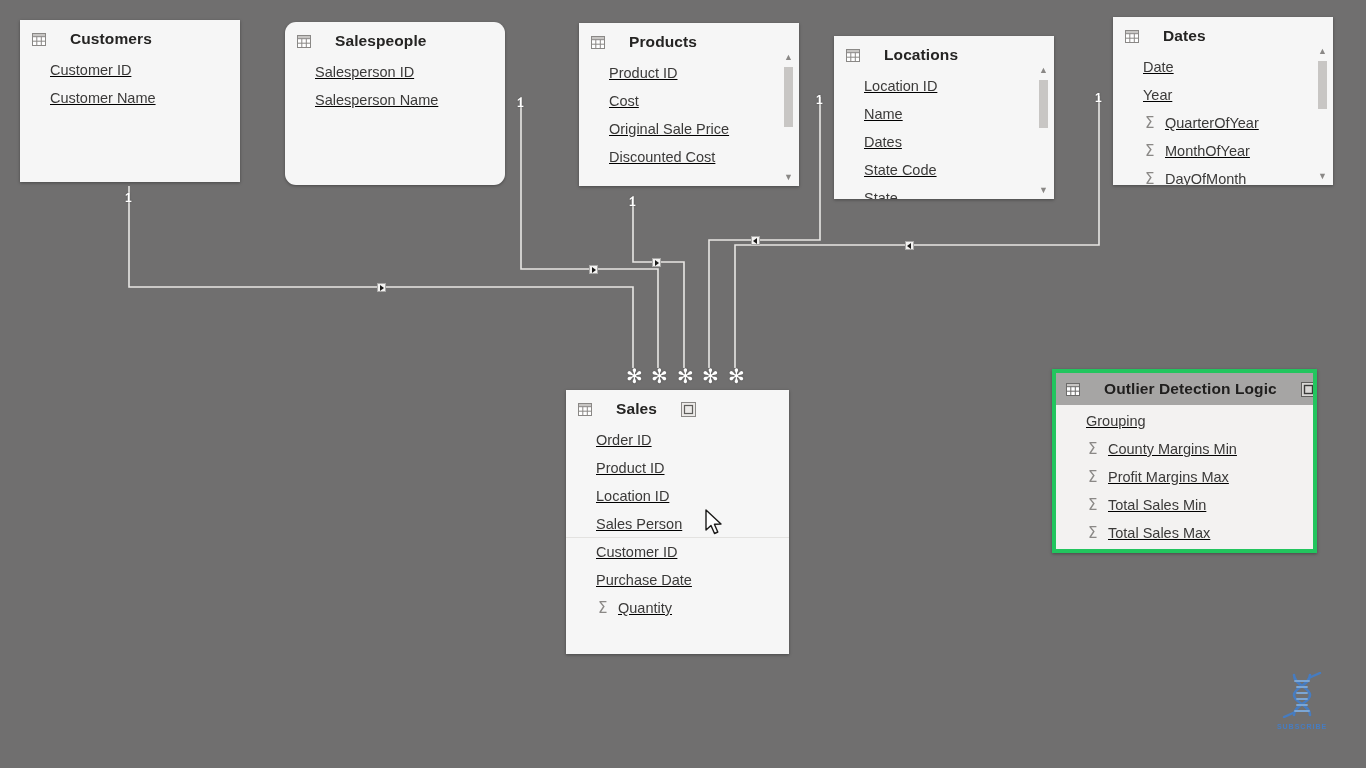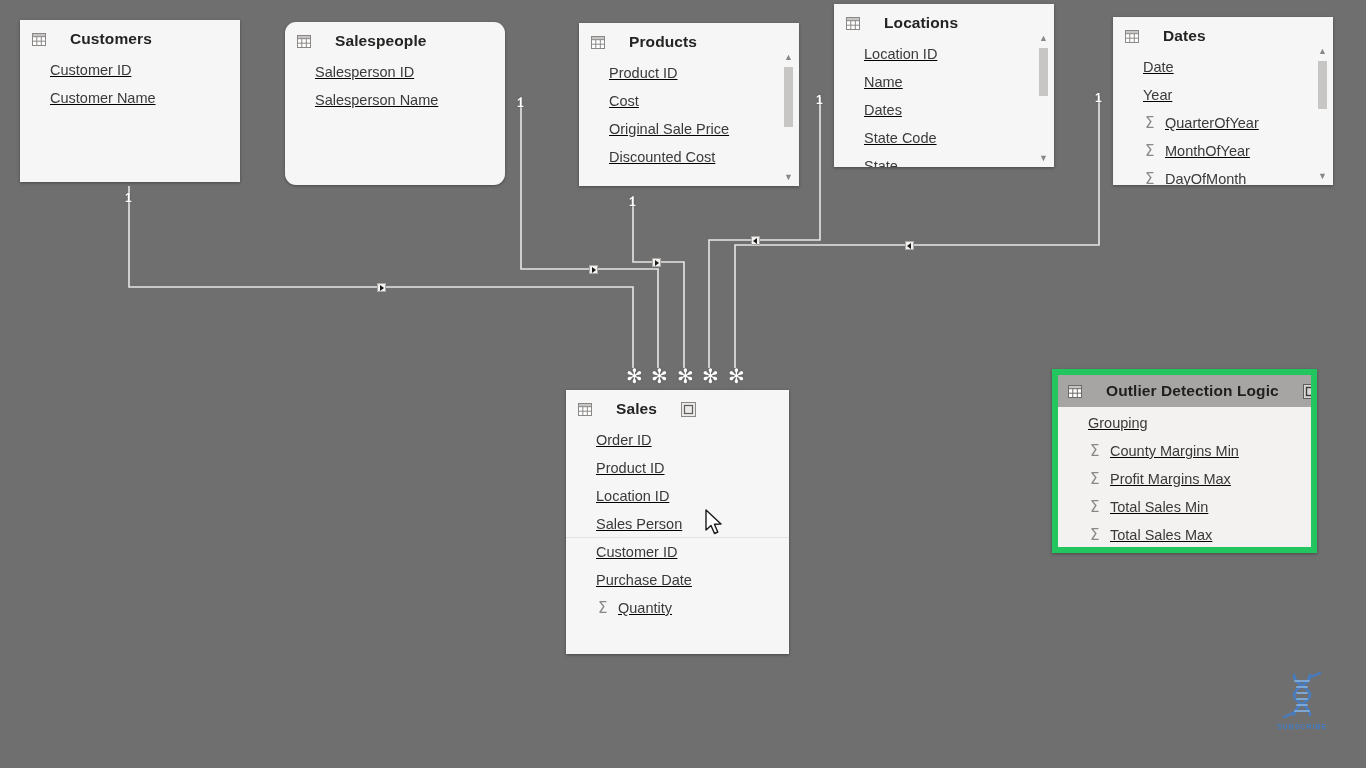--- a/index.html
+++ b/index.html
@@ -128,21 +128,21 @@
   .vscroll .arrow.down { bottom: 0; }
   .vscroll .thumb {
     position: absolute;
     left: 2px;
     width: 9px;
     background: #c8c6c4;
   }
 
   
   .tbl.selected {
-    border: 6px solid #22c55e;
+    border: 4px solid #22c55e;
     background: #f3f2f1;
   }
   .tbl.selected .tbl-head {
     background: #a6a5a4;
     padding: 7px 10px 7px 10px;
   }
   .tbl.selected .tbl-title { color: #201f1e; }
 
   
   .card-mark {
@@ -322,21 +322,21 @@
         <span class="fld-label">Discounted Cost</span>
       </div>
     </div>
     <div class="vscroll">
       <div class="arrow up">▲</div>
       <div class="thumb" style="top:16px; height:60px;"></div>
       <div class="arrow down">▼</div>
     </div>
   </div>
 
-  <div class="tbl" id="tbl-locations" style="left:834px; top:4px; width:220px; height:163px;">
+  <div class="tbl" id="tbl-locations" style="left:834px; top:36px; width:220px; height:163px;">
     <div class="tbl-head">
       <svg class="grid-icon" viewBox="0 0 14 13">
         <rect x="0.5" y="0.5" width="13" height="12" fill="#fff" stroke="#8a8886"></rect>
         <rect x="0.5" y="0.5" width="13" height="3.2" fill="#c8c6c4" stroke="#8a8886"></rect>
         <line x1="4.8" y1="3.7" x2="4.8" y2="12.5" stroke="#8a8886"></line>
         <line x1="9.3" y1="3.7" x2="9.3" y2="12.5" stroke="#8a8886"></line>
         <line x1="0.5" y1="8.2" x2="13.5" y2="8.2" stroke="#8a8886"></line>
       </svg>
       <span class="tbl-title">Locations</span>
     </div>

